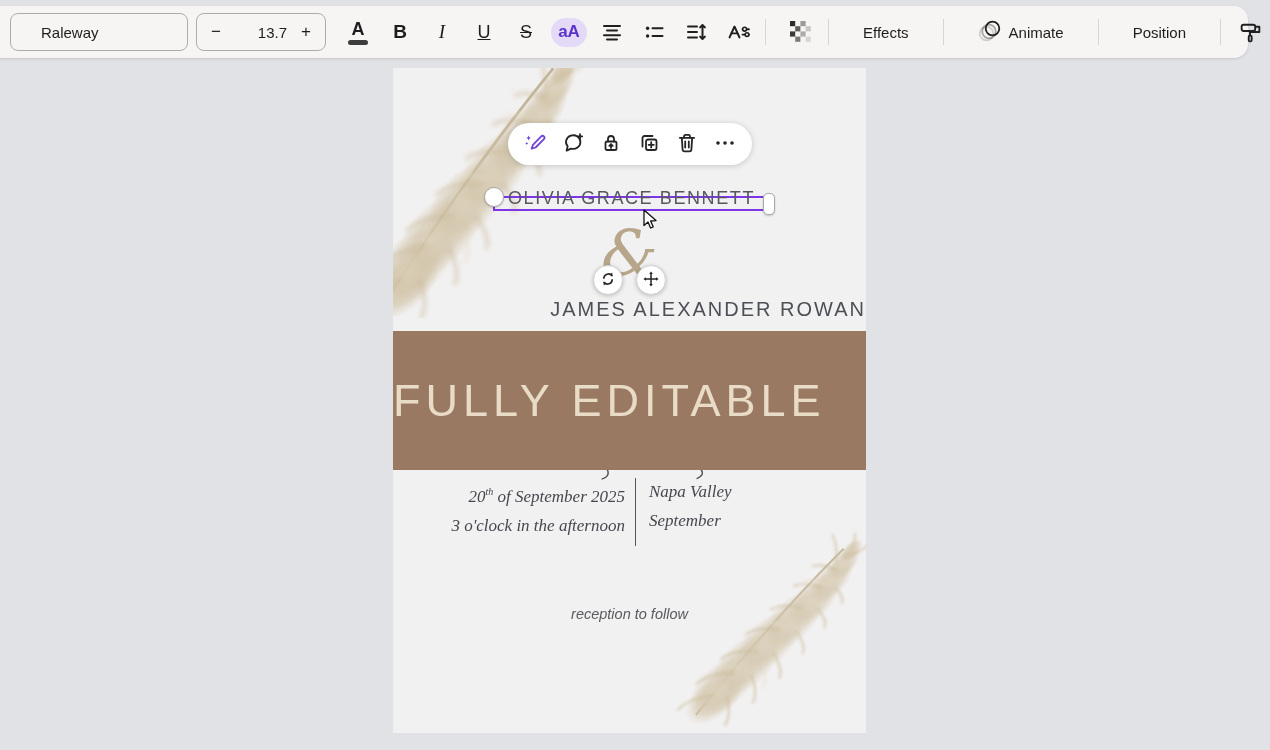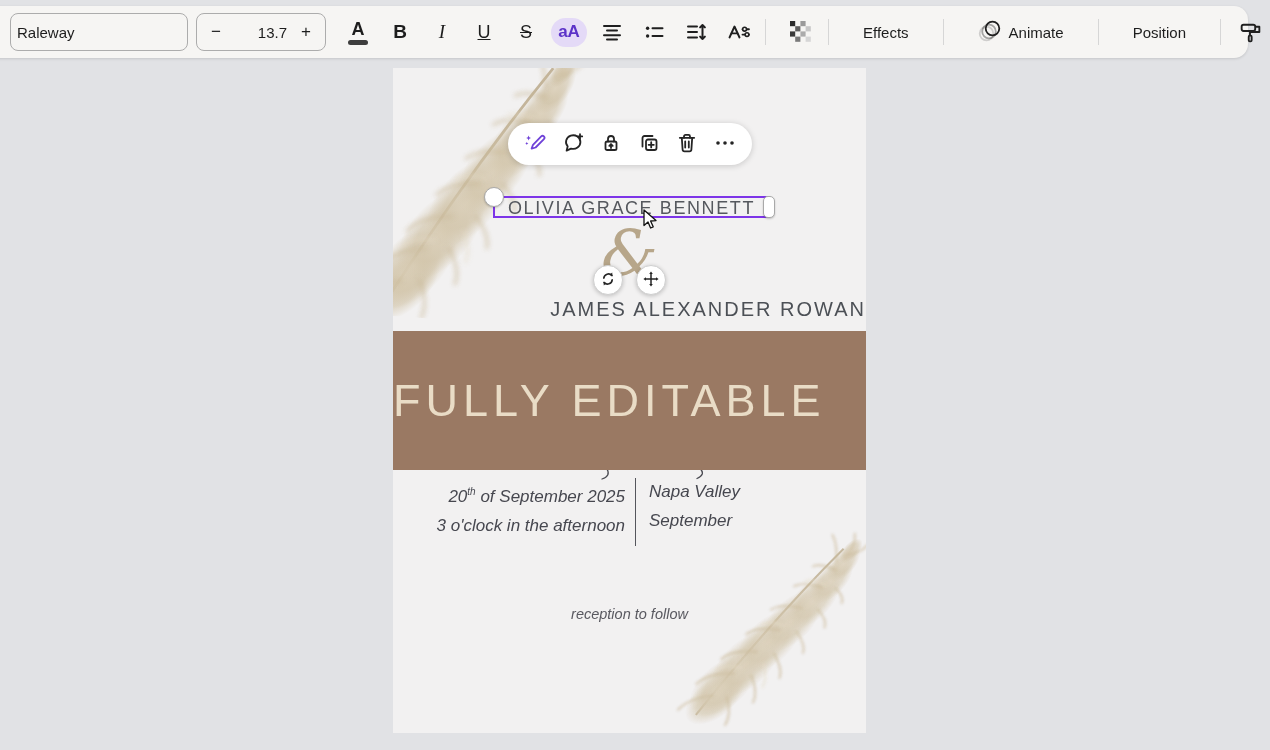--- a/index.html
+++ b/index.html
@@ -8,21 +8,21 @@
     background:#e1e2e5;font-family:"Liberation Sans",sans-serif;color:#1d1d1d;
   }
   
   .topbar{
     position:absolute;left:-16px;top:6px;width:1264px;height:52px;
     background:#f6f5f3;border-radius:14px;box-shadow:0 1px 3px rgba(0,0,0,.13);
     display:flex;align-items:center;padding-left:26px;box-sizing:border-box;z-index:50;
   }
   .font-box{
     width:178px;height:38px;border:1px solid #acacac;border-radius:8px;
-    display:flex;align-items:center;padding-left:6px;box-sizing:border-box;
+    display:flex;align-items:center;padding-left:30px;box-sizing:border-box;
     font-size:15px;background:transparent;cursor:pointer;flex:0 0 auto;
   }
   .size-box{
     margin-left:8px;width:130px;height:38px;border:1px solid #acacac;border-radius:8px;
     display:flex;align-items:center;box-sizing:border-box;flex:0 0 auto;
   }
   .step{flex:0 0 38px;height:100%;background:none;border:none;font-size:17px;color:#1d1d1d;cursor:pointer;font-family:inherit;padding:0}
   .size-val{flex:1;text-align:right;font-size:15px}
   .tbtn{
     width:34px;height:38px;display:flex;align-items:center;justify-content:center;
@@ -53,23 +53,23 @@
 
   .float-toolbar{
     position:absolute;left:115px;top:55px;width:244px;height:42px;background:#fff;
     border-radius:21px;box-shadow:0 1px 6px rgba(0,0,0,.18);
     display:flex;align-items:center;justify-content:space-between;
     padding:0 14px;box-sizing:border-box;z-index:10;
   }
   .fbtn{width:26px;height:26px;display:flex;align-items:center;justify-content:center;background:none;border:none;cursor:pointer;padding:0}
 
   .sel-box{
-    position:absolute;left:100px;top:128px;width:277px;height:22px;
+    position:absolute;left:100px;top:128px;width:277px;height:15px;
     border:2px solid #7d35e8;box-sizing:border-box;
-    display:flex;align-items:flex-start;justify-content:center;z-index:5;
+    display:flex;align-items:flex-end;justify-content:center;z-index:5;
   }
   .bride{font-size:18px;letter-spacing:1.6px;color:#55585e;white-space:nowrap}
   .h-circle{position:absolute;left:-11px;top:-11px;width:18px;height:18px;border-radius:50%;
     background:#fff;border:1px solid #a9a9a9;box-shadow:0 1px 2px rgba(0,0,0,.2)}
   .h-pill{position:absolute;right:-7px;top:50%;transform:translateY(-50%);width:10px;height:20px;
     border-radius:5px;background:#fff;border:1px solid #a9a9a9;box-shadow:0 1px 2px rgba(0,0,0,.2)}
 
   .amp{position:absolute;left:0;right:0;top:148px;text-align:center;z-index:2;
     font-family:"DejaVu Serif",serif;font-style:italic;font-size:64px;line-height:76px;color:#b7a68a}
   .round-handle{position:absolute;width:30px;height:30px;border-radius:50%;background:#fff;
@@ -81,21 +81,21 @@
   .groom{position:absolute;left:0;right:0;top:230px;text-align:right;font-size:20px;
     letter-spacing:2px;color:#4c5056;z-index:2;white-space:nowrap}
 
   .banner{position:absolute;left:0;top:263px;width:100%;height:139px;background:#9a7963;
     display:flex;align-items:center;z-index:3}
   .banner-text{font-size:45px;letter-spacing:5px;color:#e9dcc6;white-space:nowrap}
 
   .desc-marks{position:absolute;left:205px;top:400px;z-index:2}
 
   .date-row{position:absolute;left:0;top:409px;width:100%;height:80px;z-index:2;
-    font-family:Liberation Sans, sans-serif;font-style:italic;color:#46474f}
+    font-family:Liberation Serif, serif;font-style:italic;color:#46474f}
   .date-left{position:absolute;left:10px;width:222px;text-align:right;font-size:17px;line-height:29px;white-space:nowrap}
   .date-div{position:absolute;left:242px;top:1px;width:1px;height:68px;background:#55565c}
   .date-right{position:absolute;left:256px;top:0;font-size:17px;line-height:29px;white-space:nowrap}
   .date-row sup{font-size:10px}
 
   .footer-note{position:absolute;left:0;right:0;top:538px;text-align:center;z-index:2;
     font-style:italic;font-size:14.5px;color:#595960}
 
   .cursor{position:absolute;left:640px;top:208px;z-index:60;pointer-events:none}
 </style>

